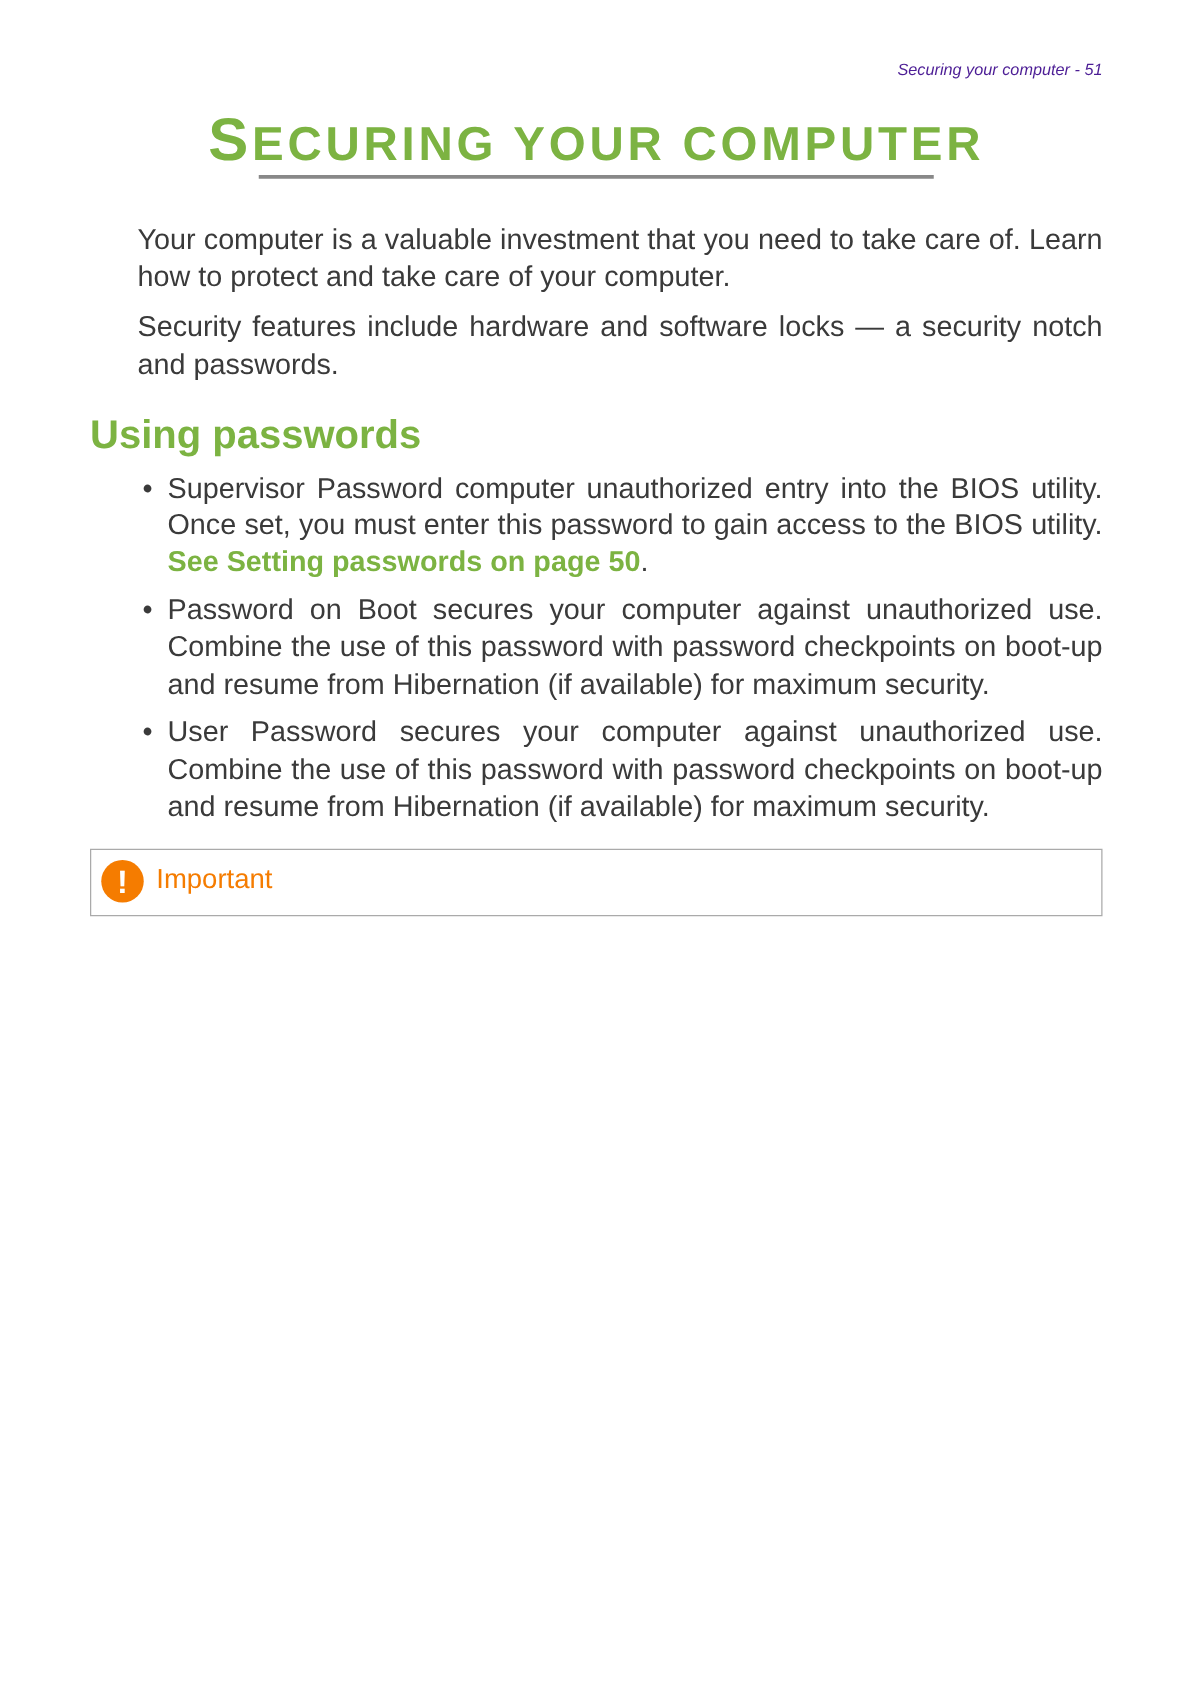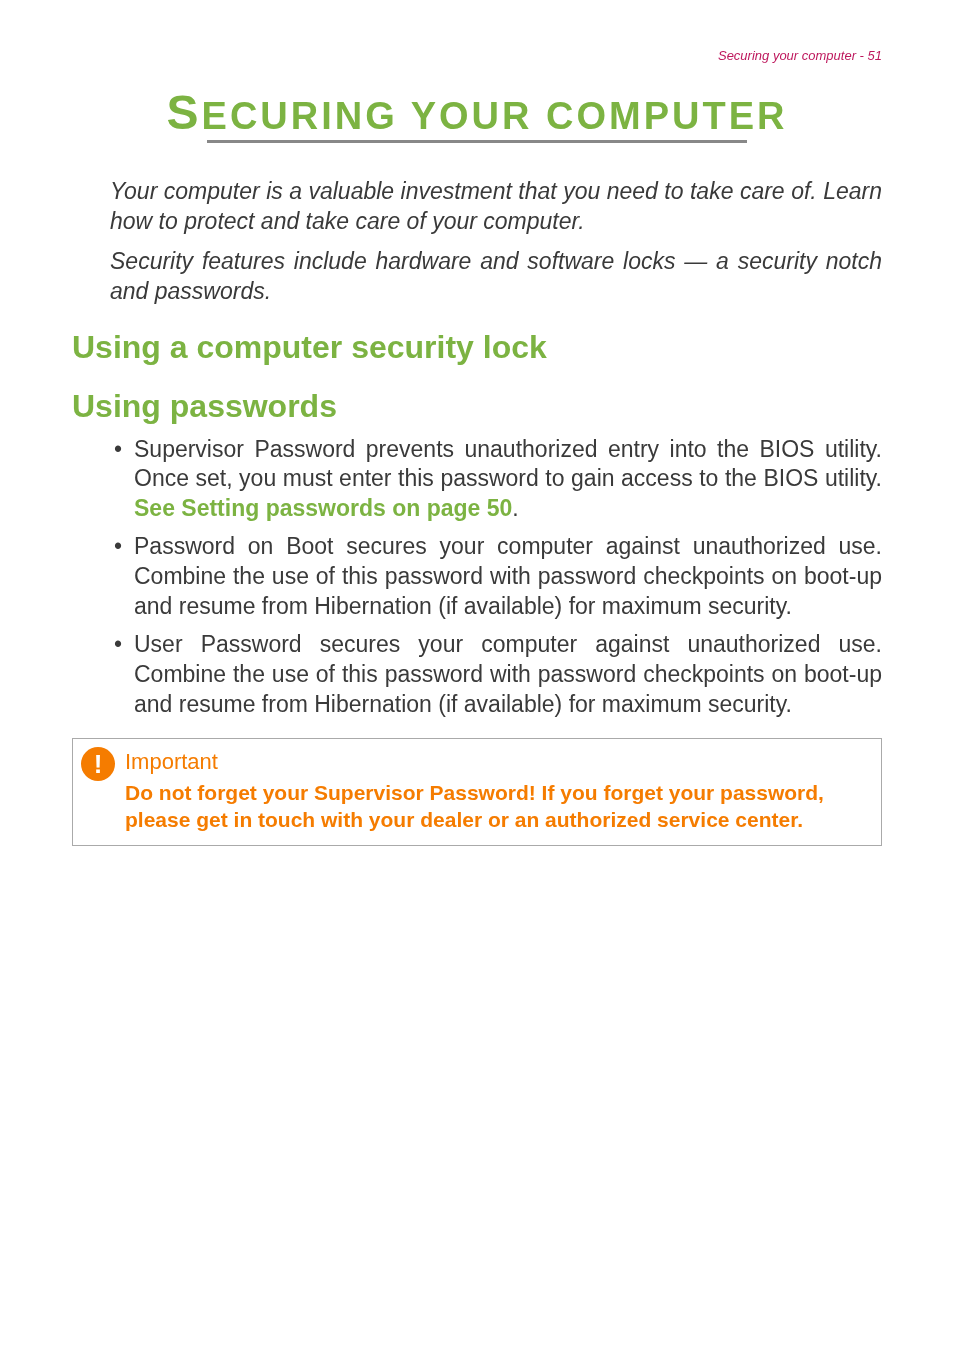--- a/index.html
+++ b/index.html
@@ -15,21 +15,21 @@
       position: relative;
       color: #3a3a3a;
     }
     .page {
       padding: 48px 72px 0 72px;
     }
     .header-line {
       text-align: right;
       font-size: 13px;
       font-style: italic;
-      color: #be185d;
+      color: #4c1d95;
       margin-bottom: 22px;
     }
     .main-title {
       text-align: center;
       font-size: 38px;
       font-weight: bold;
       color: #7cb342;
       letter-spacing: 3px;
       margin-bottom: 0;
     }
@@ -42,21 +42,20 @@
       background: #888;
       margin: 0 auto 34px auto;
     }
     .body-text {
       font-size: 23px;
       line-height: 1.3;
       text-align: justify;
       margin-left: 38px;
       margin-bottom: 10px;
       color: #3a3a3a;
-      font-style: italic;
     }
     .section-heading {
       font-size: 32px;
       font-weight: bold;
       color: #7cb342;
       margin-top: 22px;
       margin-bottom: 10px;
     }
     ul.bullet-list {
       list-style: none;
@@ -124,35 +123,33 @@
   <div class="header-line">Securing your computer - 51</div>
 
   <h1 class="main-title">
     <span class="big-cap">S</span><span>ECURING YOUR COMPUTER</span>
   </h1>
   <div class="title-underline"></div>
 
   <p class="body-text">Your computer is a valuable investment that you need to take care of. Learn how to protect and take care of your computer.</p>
   <p class="body-text">Security features include hardware and software locks — a security notch and passwords.</p>
 
-  <h2 class="section-heading">Using a computer security lock</h2>
 
   <h2 class="section-heading">Using passwords</h2>
 
   <ul class="bullet-list">
     <li>
-      <span>Supervisor Password prevents unauthorized entry into the BIOS utility. Once set, you must enter this password to gain access to the BIOS utility. </span><span class="link-text">See Setting passwords on page 50</span><span>.</span>
+      <span>Supervisor Password computer unauthorized entry into the BIOS utility. Once set, you must enter this password to gain access to the BIOS utility. </span><span class="link-text">See Setting passwords on page 50</span><span>.</span>
     </li>
     <li>
       <span>Password on Boot secures your computer against unauthorized use. Combine the use of this password with password checkpoints on boot-up and resume from Hibernation (if available) for maximum security.</span>
     </li>
     <li>
       <span>User Password secures your computer against unauthorized use. Combine the use of this password with password checkpoints on boot-up and resume from Hibernation (if available) for maximum security.</span>
     </li>
   </ul>
 
   <div class="callout">
     <div class="callout-icon">!</div>
     <div class="callout-title">Important</div>
-    <div class="callout-body">Do not forget your Supervisor Password! If you forget your password, please get in touch with your dealer or an authorized service center.</div>
   </div>
 
 </div>
 
 </body></html>

